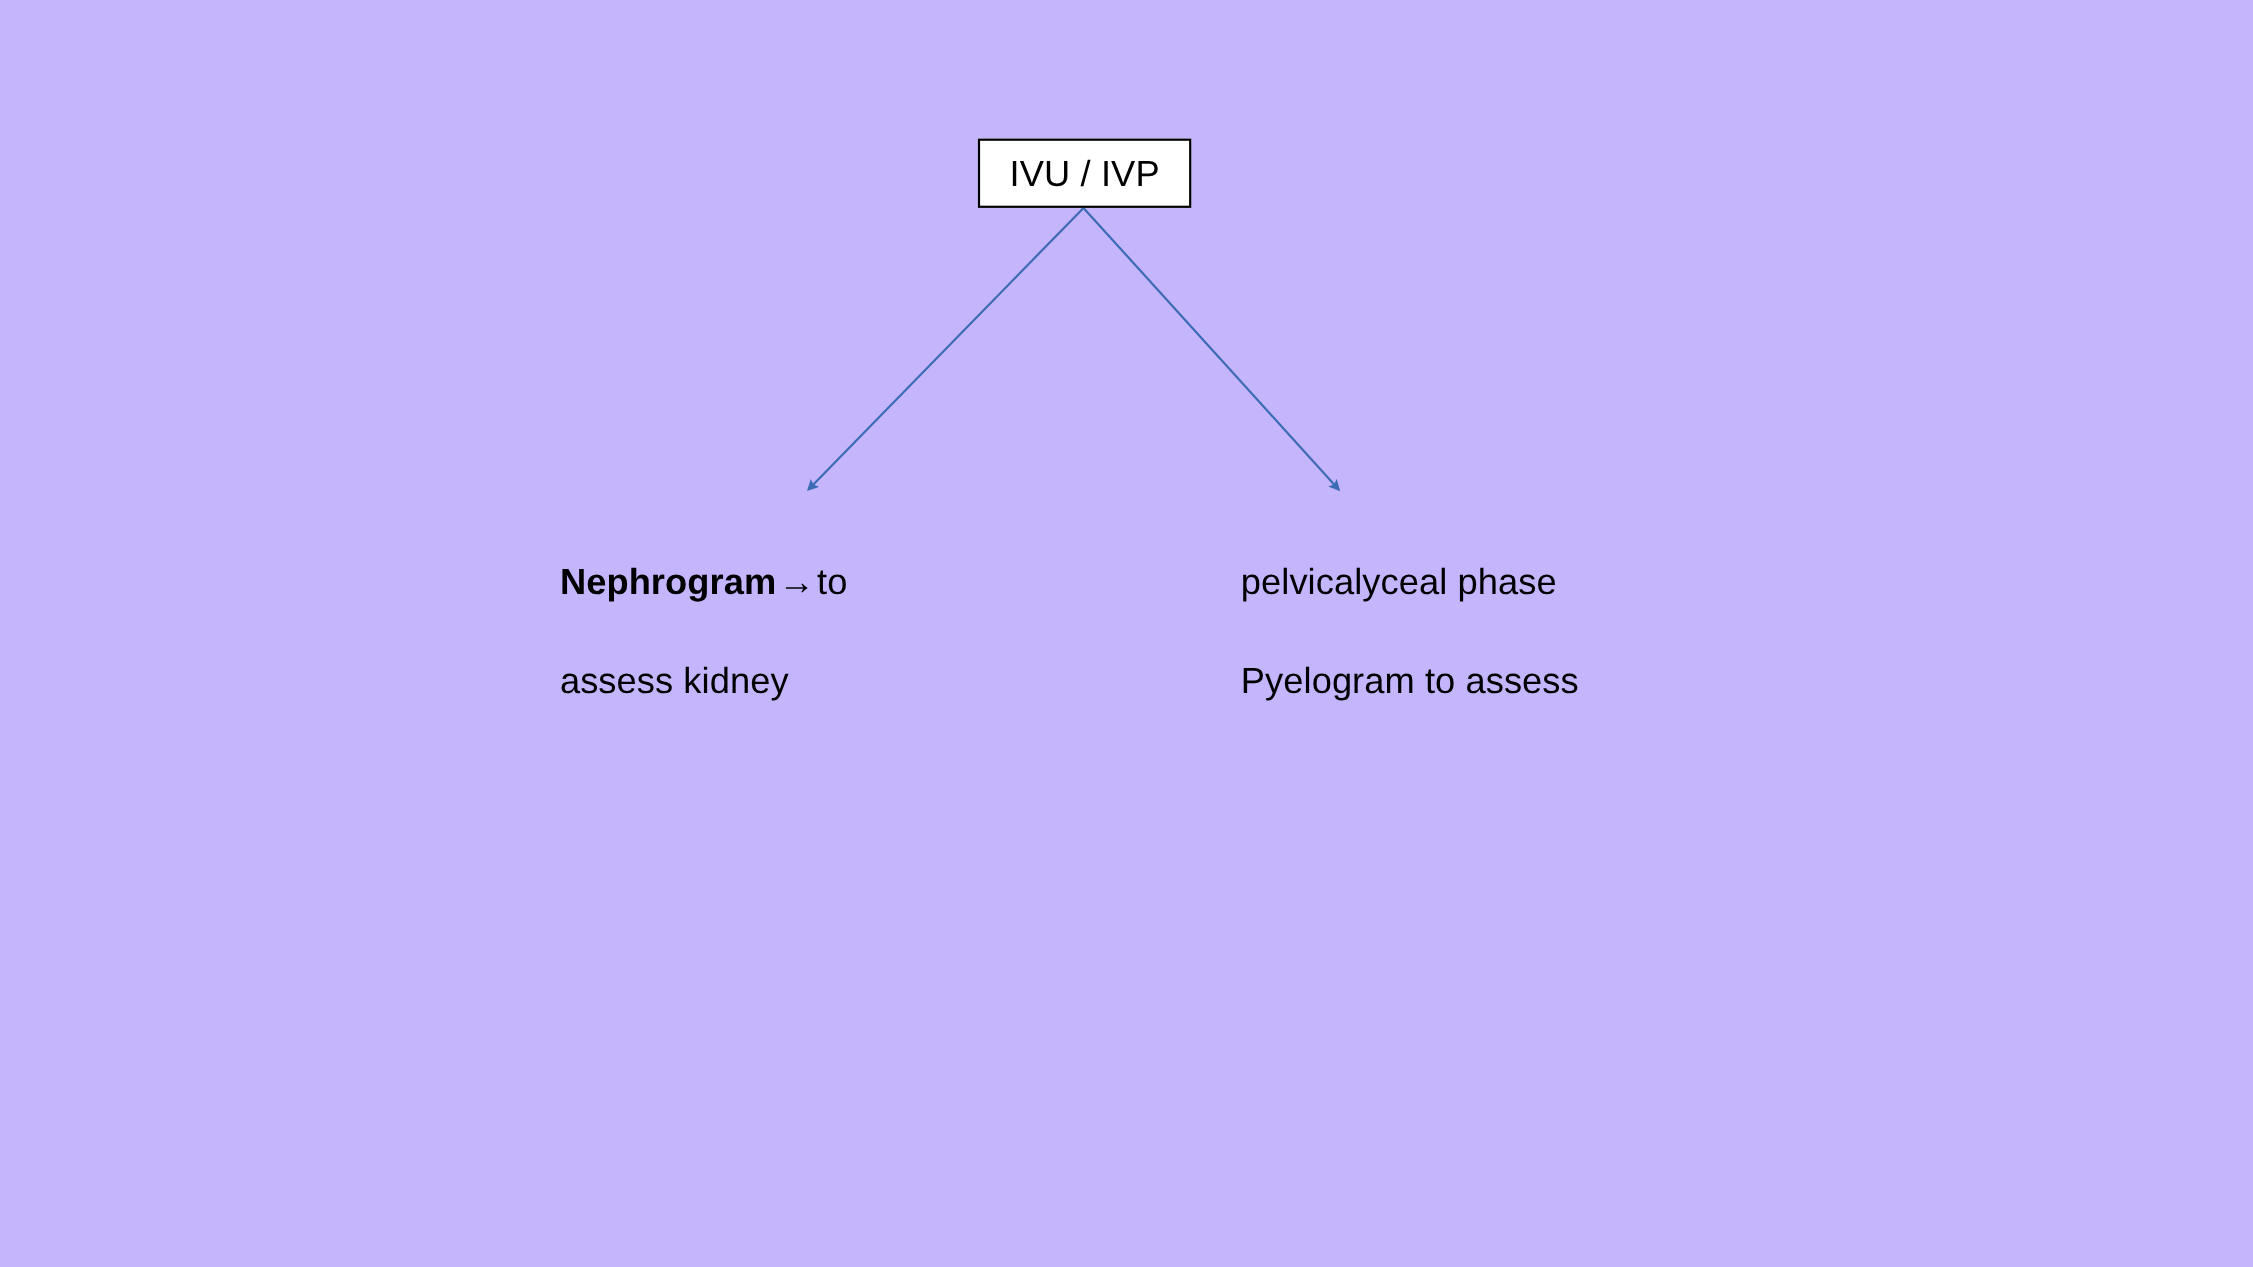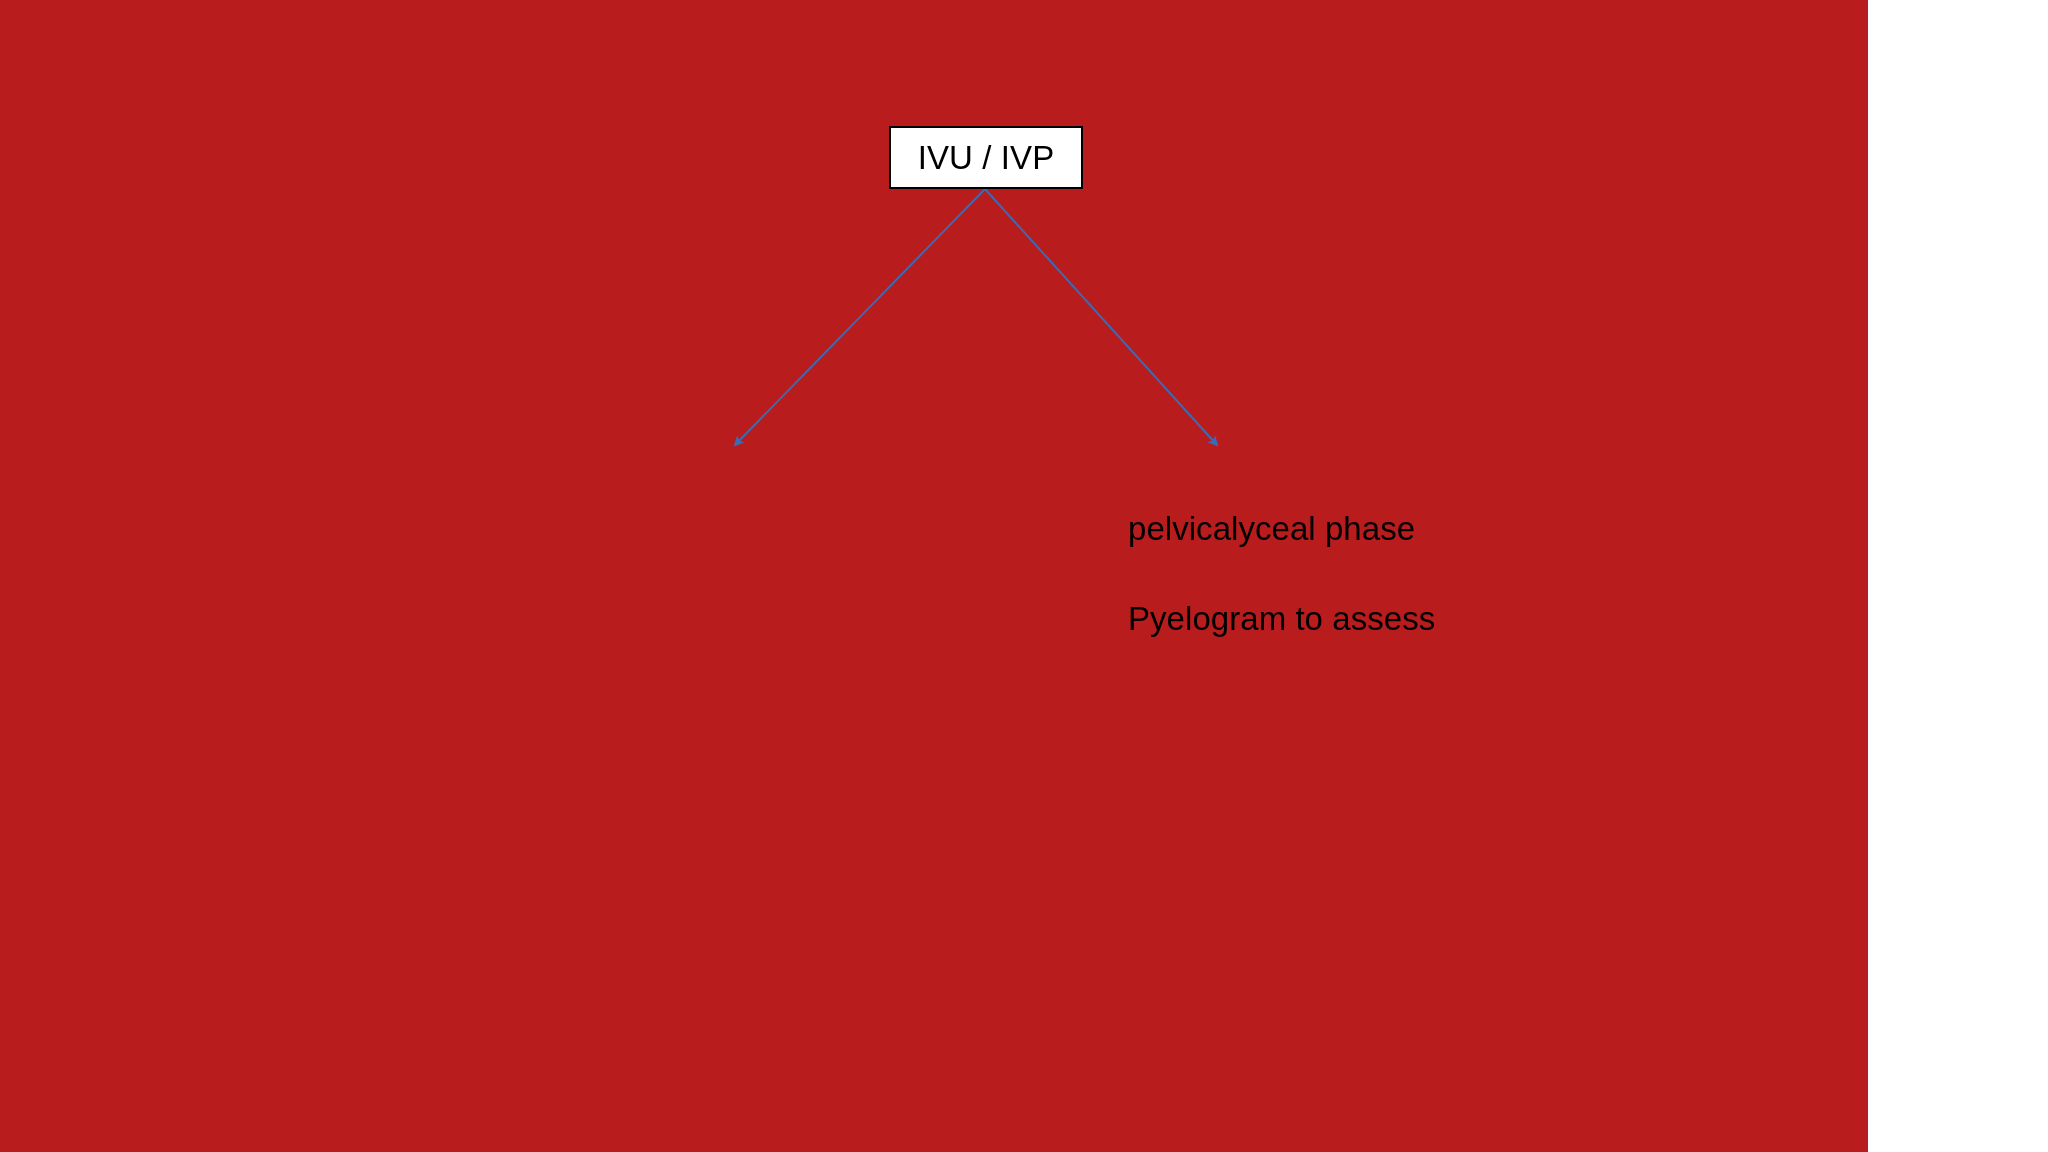--- a/index.html
+++ b/index.html
@@ -9,23 +9,23 @@
   }
   body {
     width: 2048px;
     height: 1152px;
     overflow: hidden;
     font-family: "Liberation Sans", sans-serif;
     -webkit-font-smoothing: antialiased;
   }
   #slide {
     position: relative;
-    width: 1868px;
+    width: 2048px;
     height: 1152px;
-    background: #b91c1c;
+    background: #c4b5fd;
   }
 
   
   #connectors {
     position: absolute;
     left: 0;
     top: 0;
     width: 2048px;
     height: 1152px;
     pointer-events: none;
@@ -96,20 +96,22 @@
     </defs>
     <line x1="985" y1="189" x2="735" y2="445" stroke="#3b6bb5" stroke-width="2" marker-end="url(#arrowhead-blue)"></line>
     <line x1="985" y1="189" x2="1217" y2="445" stroke="#3b6bb5" stroke-width="2" marker-end="url(#arrowhead-blue)"></line>
   </svg>
 
   <div class="node-box" id="root-node">
     <span class="node-label">IVU / IVP</span>
   </div>
 
   <div class="leaf-text" id="leaf-left">
+    <div><span class="strong">Nephrogram</span><span class="arrow-glyph">→</span><span>to</span></div>
+    <div>assess kidney</div>
   </div>
 
   <div class="leaf-text" id="leaf-right">
     <div>pelvicalyceal phase</div>
     <div>Pyelogram to assess</div>
   </div>
 
 </div>
 
 </body></html>

